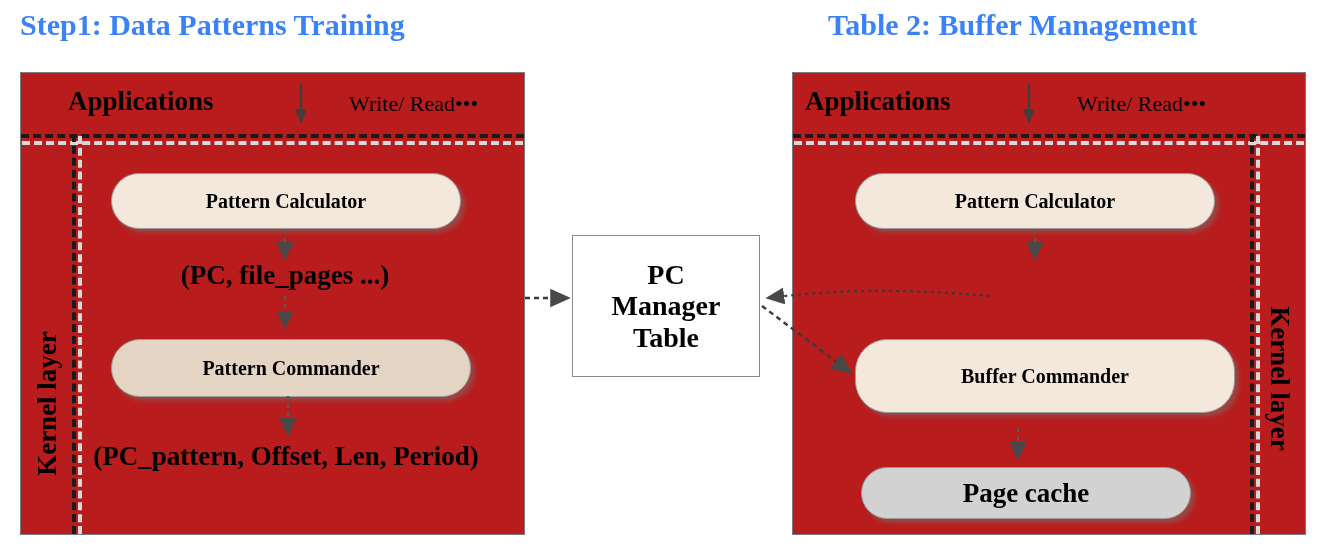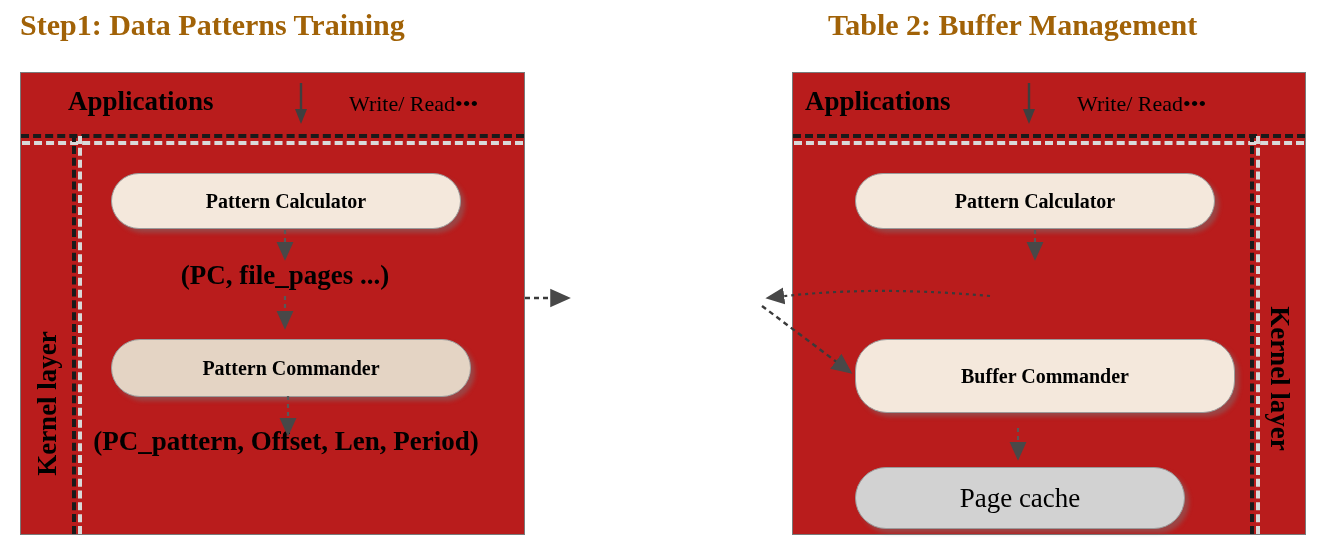--- a/index.html
+++ b/index.html
@@ -23,21 +23,21 @@
     height: 554px;
   }
 
   
   .step-title {
     position: absolute;
     font-weight: bold;
     font-size: 30px;
     letter-spacing: 0px;
     white-space: nowrap;
-    color: #a16207;
+    color: #3b82f6;
   }
   #title-left  { left: 20px;  top: 8px; }
   #title-right { left: 828px; top: 8px; }
 
   
   .panel {
     position: absolute;
     border: 1.5px solid #7a7a7a;
     background: #b91c1c;
     box-sizing: border-box;
@@ -148,33 +148,33 @@
   .pbox.tan   { background: #e4d4c4; }
   .pbox.gray  { background: #d2d2d2; font-weight: normal; font-size: 27px; }
 
   
   #box-calc-left  { left: 90px; top: 100px; width: 350px; height: 56px; }
   #box-classifier { left: 90px; top: 266px; width: 360px; height: 58px; }
 
   
   #box-calc-right { left: 62px; top: 100px; width: 360px; height: 56px; }
   #box-commander  { left: 62px; top: 266px; width: 380px; height: 74px; }
-  #box-pagecache  { left: 62px; top: 394px; width: 330px; height: 62px; }
+  #box-pagecache  { left: 68px; top: 394px; width: 330px; height: 52px; font-weight: bold; }
 
   
   .tuple {
     position: absolute;
     font-weight: bold;
     font-size: 27px;
     text-align: center;
     white-space: nowrap;
     line-height: 1.12;
   }
   #tuple-pcfile    { left: 84px;  top: 187px; width: 360px; }
-  #tuple-pcpattern { left: 70px;  top: 353px; width: 390px; white-space: normal; }
+  #tuple-pcpattern { left: 70px;  top: 368px; width: 390px; white-space: normal; }
   #tuple-pcvalues  { left: 120px; top: 187px; width: 300px; }
 
   
   #pc-table {
     position: absolute;
     left: 572px;
     top: 235px;
     width: 188px;
     height: 142px;
     border: 1.5px solid #8a8a8a;
@@ -249,20 +249,27 @@
     <div class="kernel-label" id="kernel-right">Kernel layer</div>
 
     <div class="pbox cream" id="box-calc-right">Pattern Calculator</div>
 
 
     <div class="pbox cream" id="box-commander">Buffer Commander</div>
 
     <div class="pbox gray" id="box-pagecache">Page cache</div>
   </div>
 
+  <div id="pc-table">
+    <span>
+      <span>PC</span><br>
+      <span>Manager</span><br>
+      <span>Table</span>
+    </span>
+  </div>
 
   <svg id="connectors" viewBox="0 0 1328 554">
     <defs>
       <marker id="ah" markerWidth="9" markerHeight="9" refX="7.4" refY="4.5" orient="auto" markerUnits="strokeWidth">
         <path d="M0,0.6 L8.6,4.5 L0,8.4 z" fill="#484848"></path>
       </marker>
     </defs>
 
     <g>
       <line x1="285" y1="230" x2="285" y2="258" stroke="#585858" stroke-width="2.2" stroke-dasharray="4,4" marker-end="url(#ah)"></line>

